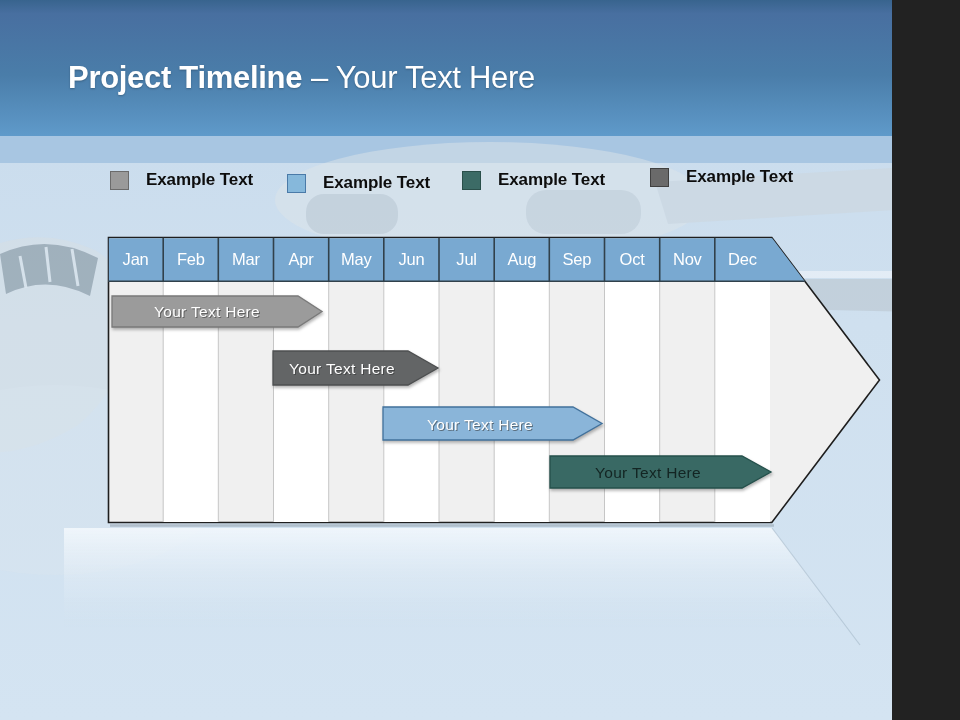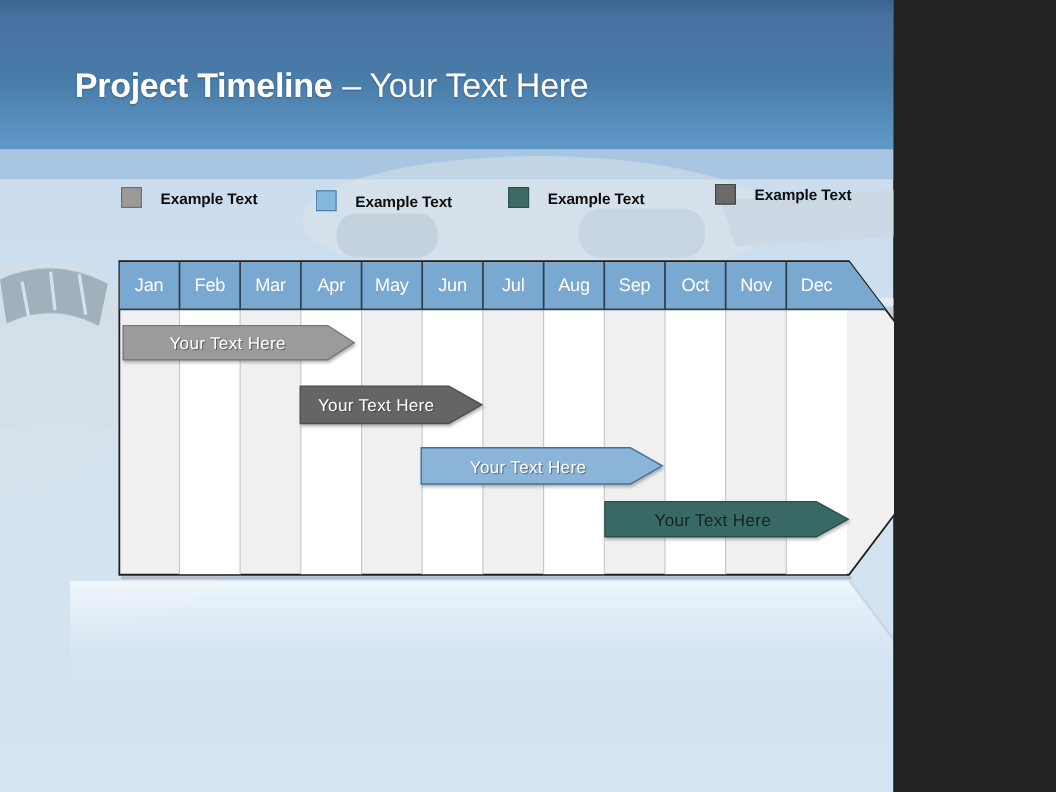--- a/index.html
+++ b/index.html
@@ -1,17 +1,17 @@
 <!DOCTYPE html>
 <html><head>
 <meta charset="utf-8">
 <style>
   html,body{margin:0;padding:0;background:#222;}
   .slide{
-    position:relative;width:812px;height:720px;overflow:hidden;
+    position:relative;width:892px;height:720px;overflow:hidden;
     font-family:"Liberation Sans","DejaVu Sans",sans-serif;
     background:linear-gradient(180deg,#c7daec 0%,#cfe0ef 45%,#d4e4f2 100%);
   }
   
   .band-top{
     position:absolute;left:0;top:0;width:960px;height:136px;
     background:linear-gradient(180deg,#38648e 0%,#486fa0 10%,#4a7da9 55%,#5f9aca 100%);
   }
   .band-sub{
     position:absolute;left:0;top:136px;width:960px;height:27px;
@@ -23,21 +23,21 @@
     text-shadow:0 1px 2px rgba(0,0,0,0.25);
   }
   .slide-title .t-bold{font-weight:700;}
   .slide-title .t-light{font-weight:400;margin-left:9px;}
   
   .legend-item{position:absolute;display:flex;align-items:center;z-index:3;}
   .legend-swatch{
     width:19px;height:19px;border:1.2px solid #555;box-sizing:border-box;flex:none;
   }
   .legend-label{
-    margin-left:17px;font-size:14px;font-weight:700;color:#0d0d0d;letter-spacing:-0.1px;
+    margin-left:17px;font-size:17px;font-weight:700;color:#0d0d0d;letter-spacing:-0.1px;
   }
   
   .scene{position:absolute;left:0;top:0;z-index:2;}
   .month-text text{
     fill:#ffffff;font-size:16.5px;text-anchor:middle;letter-spacing:-0.2px;
     font-family:"Liberation Sans","DejaVu Sans",sans-serif;
   }
   .bar-shape{stroke-width:1.3px;filter:drop-shadow(1.5px 2px 1.5px rgba(40,40,40,0.35));}
   .bar-1{stroke:#7a7a7a;}
   .bar-2{stroke:#4d4f50;}

